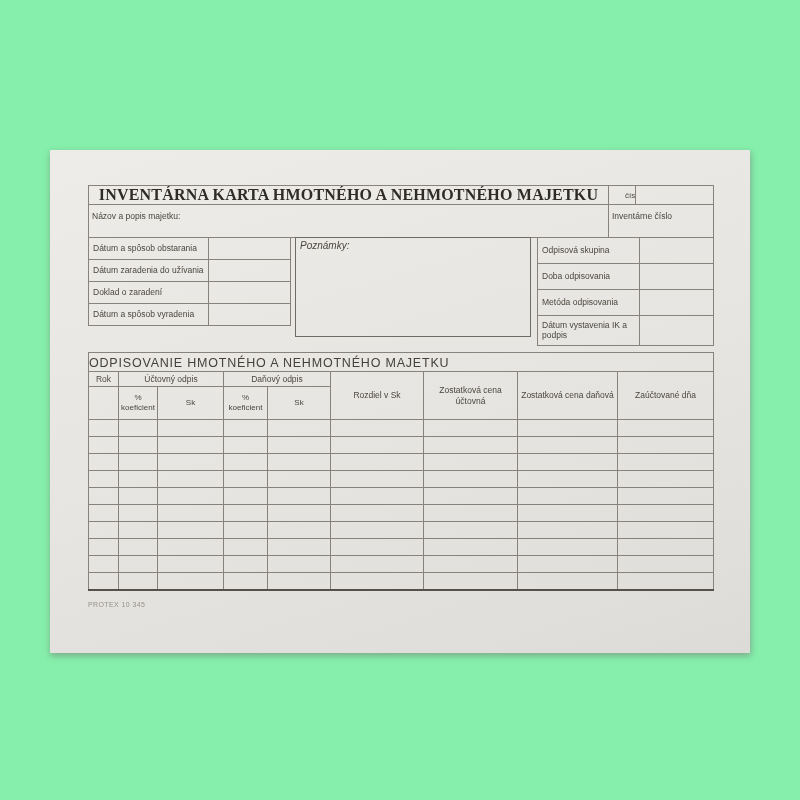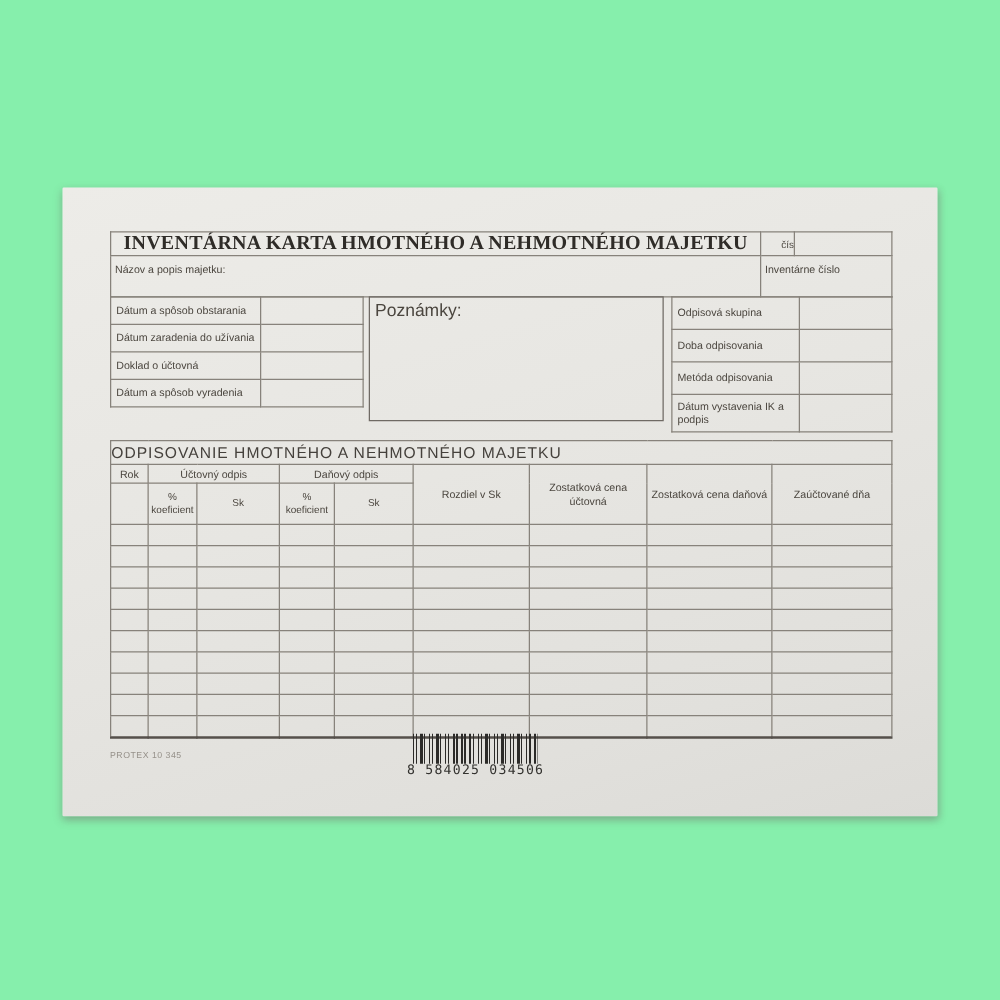--- a/index.html
+++ b/index.html
@@ -23,21 +23,21 @@
   .form-title{
     font-family:"Liberation Serif",serif;font-weight:bold;font-size:16px;
     letter-spacing:0.2px;color:#2f2c28;white-space:nowrap;
   }
   .cislo-cell{font-size:8px;vertical-align:middle;padding:0 16px;}
   .tall-cell{height:32px;vertical-align:top;}
   
   .fields-left{position:absolute;left:38px;top:87px;width:202px;border:1px solid #6f6a64;}
   .fields-left td{height:19px;}
   .notes-box{position:absolute;left:245px;top:87px;width:234px;height:98px;border:1px solid #6f6a64;}
-  .notes-label{font-size:14px;padding:2px 4px;display:block;}
+  .notes-label{font-size:10px;padding:2px 4px;display:block;font-style:italic;}
   .fields-right{position:absolute;left:487px;top:87px;width:176px;border:1px solid #6f6a64;padding-left:38px;}
   .fields-right td{height:23px;}
   .fields-right tr.tallrow td{height:27px;}
   .field-label{padding-left:4px;}
   
   .dep-table{position:absolute;left:38px;top:202px;width:625px;border:1px solid #5f5a55;border-bottom:2px solid #55504b;}
   .dep-title-cell{height:17px;}
   .dep-title{font-size:12.5px;letter-spacing:0.8px;color:#45413c;white-space:nowrap;}
   .hrow1 td{height:14px;text-align:center;font-size:8.5px;}
   .hrow2 td{height:32px;text-align:center;font-size:8px;line-height:1.2;}
@@ -98,21 +98,21 @@
       <tbody>
       <tr>
         <td class="lbl field-label">Dátum a spôsob obstarania</td>
         <td></td>
       </tr>
       <tr>
         <td class="lbl field-label">Dátum zaradenia do užívania</td>
         <td></td>
       </tr>
       <tr>
-        <td class="lbl field-label">Doklad o účtovná</td>
+        <td class="lbl field-label">Doklad o zaradení</td>
         <td></td>
       </tr>
       <tr>
         <td class="lbl field-label">Dátum a spôsob vyradenia</td>
         <td></td>
       </tr>
     </tbody>
       </table>
 
     <div class="notes-box">
@@ -287,19 +287,15 @@
             <td></td>
             <td></td>
             <td></td>
             <td></td>
             <td></td>
           </tr>
         </tbody>
     </table>
 
     <div class="print-code">PROTEX 10 345</div>
-    <div class="barcode-wrap">
-      <div class="barcode-bars"></div>
-      <div class="barcode-number">8 584025 034506</div>
-    </div>
 
   </div>
 </div>
 
 </body></html>

